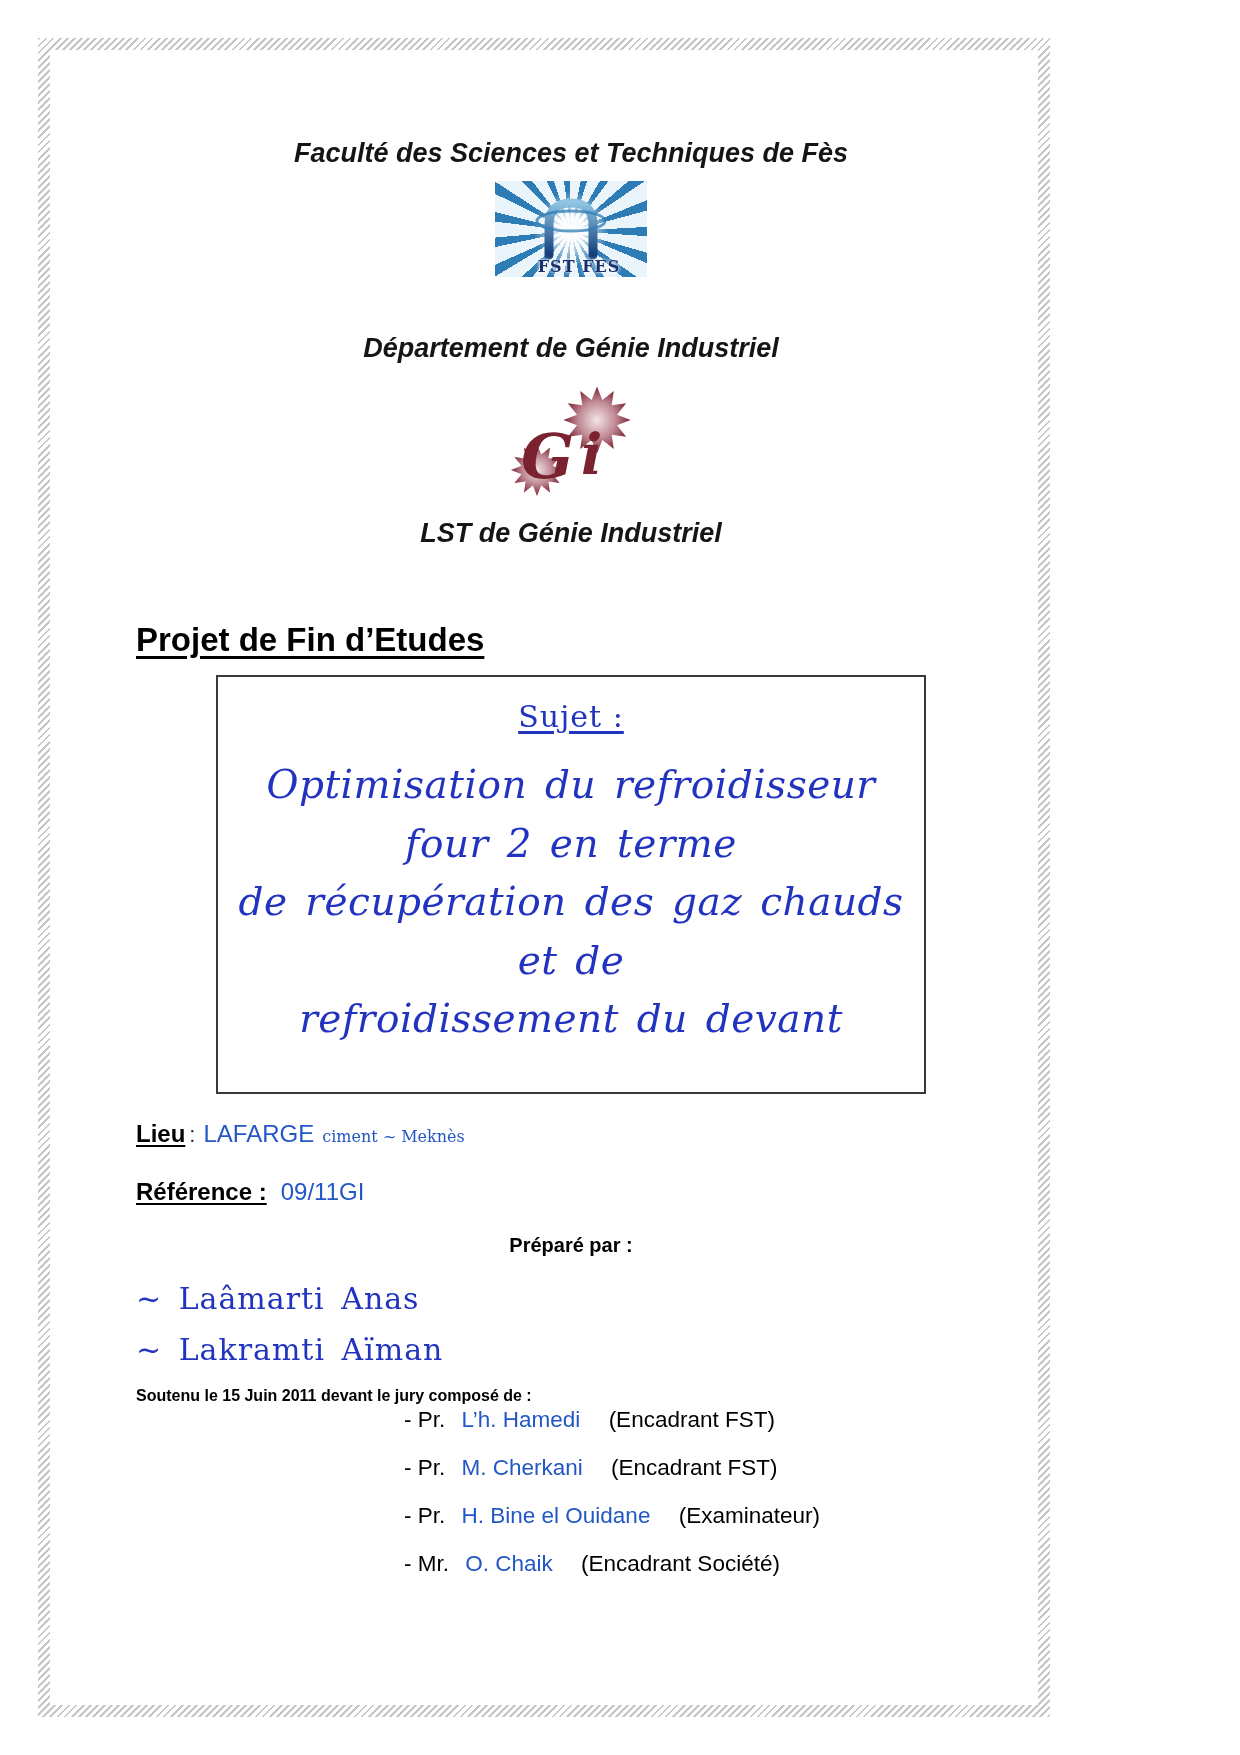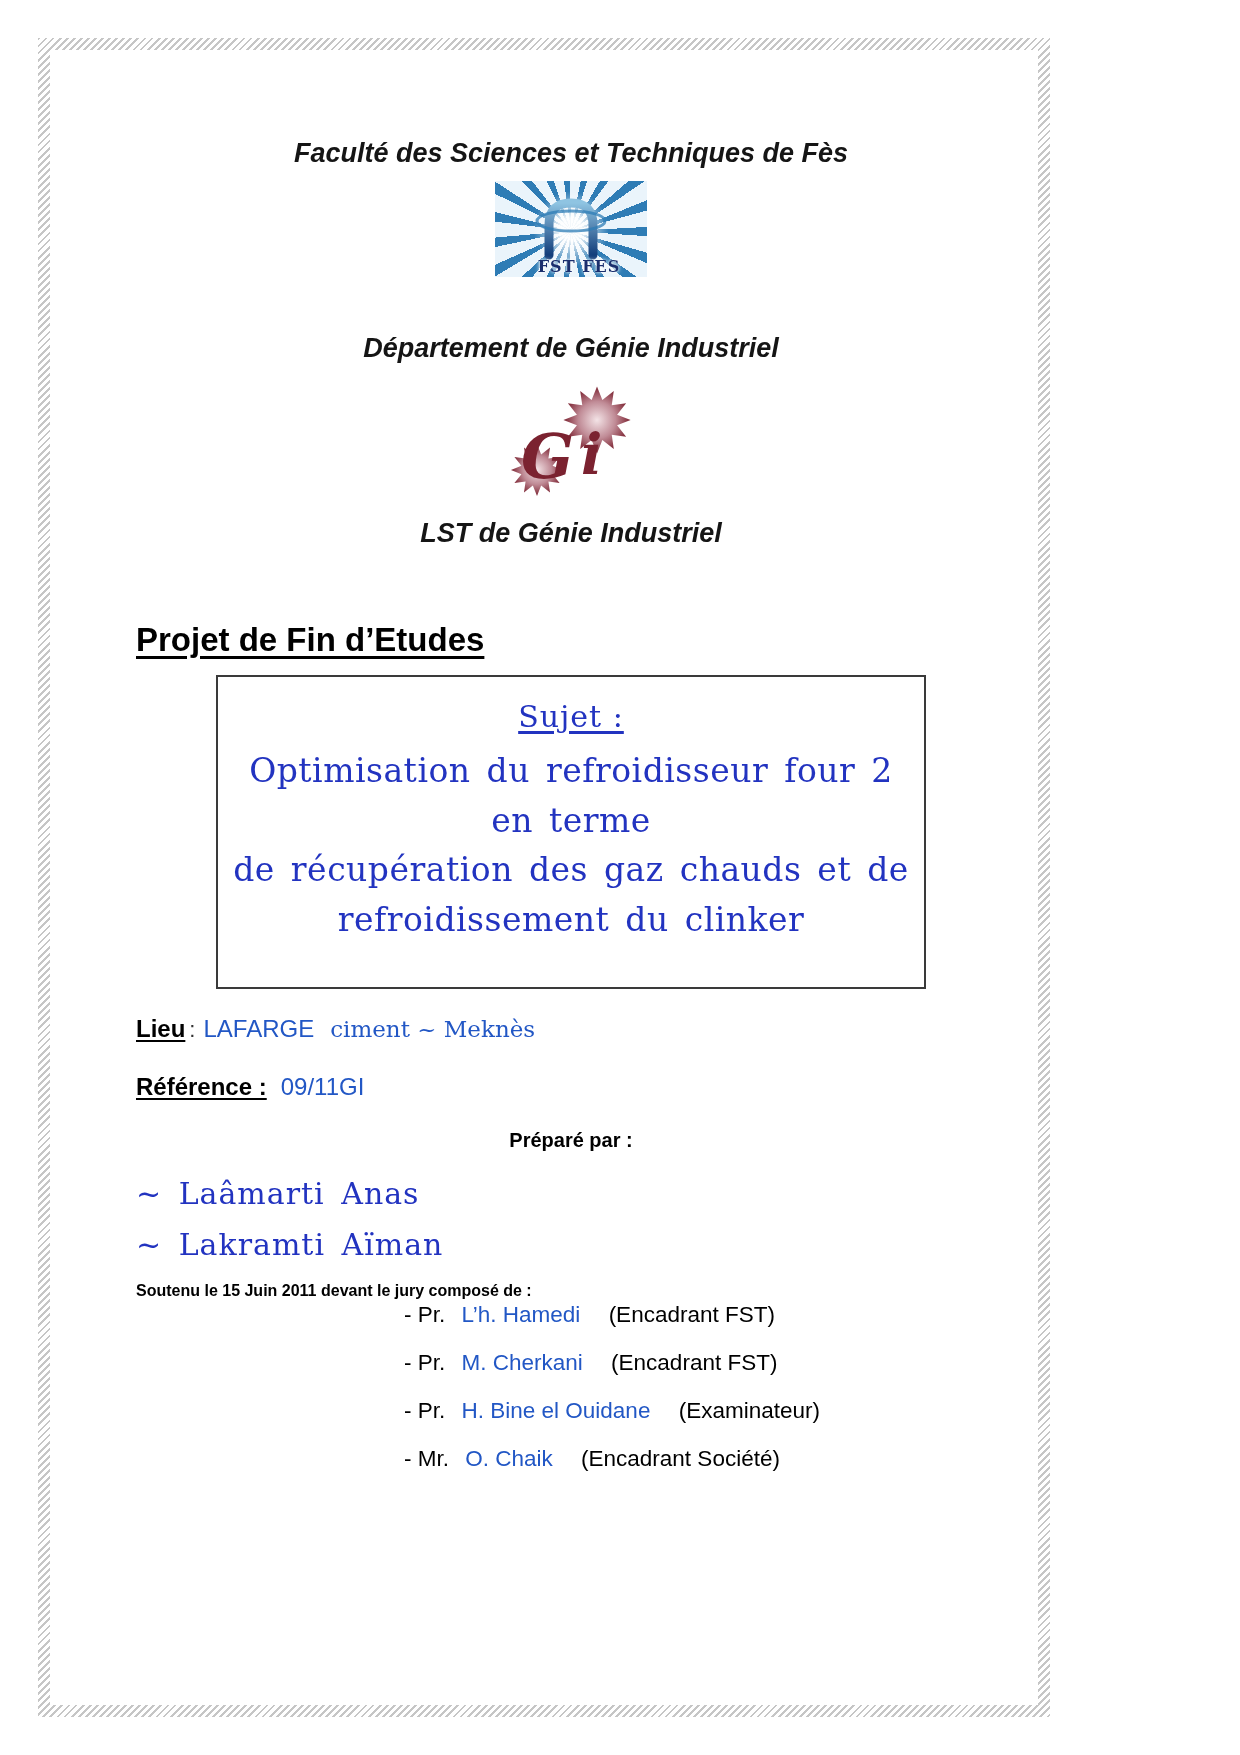--- a/index.html
+++ b/index.html
@@ -87,43 +87,44 @@
     color: var(--script-blue, #2233c0);
   }
   .subject-label {
     text-align: center;
     font-size: 30px;
     text-decoration: underline;
     text-underline-offset: 4px;
     letter-spacing: 1px;
   }
   .subject-lines {
-    margin-top: 12px;
-    text-align: center;
-    font-size: 33px;
+    margin-top: 22px;
+    text-align: center;
+    font-size: 39px;
     line-height: 1.5;
     word-spacing: 5px;
     letter-spacing: 0.5px;
+    font-style: italic;
   }
 
   .meta-row { margin-top: 26px; font-size: 24px; color: #000000; }
   .meta-row.reference { margin-top: 30px; }
   .meta-label {
     font-weight: bold;
     text-decoration: underline;
     text-underline-offset: 3px;
     color: #000000;
   }
   .meta-sep { margin: 0 8px 0 4px; color: #333333; font-size: 22px; }
   .company-name { color: var(--name-blue, #2257c5); font-size: 24px; }
   .place-name {
     color: var(--name-blue, #2257c5);
     font-family: "DejaVu Serif", serif;
-    font-size: 23px;
-    margin-left: 16px;
+    font-size: 16px;
+    margin-left: 8px;
   }
   .reference-value { color: var(--name-blue, #2257c5); margin-left: 14px; }
 
   .prepared-label {
     margin-top: 28px;
     text-align: center;
     font-size: 20px;
     font-weight: bold;
     color: #000000;
   }
@@ -199,21 +200,21 @@
 
         <div class="italic-heading lst">LST de Génie Industriel</div>
 
         <div class="main-title">Projet de Fin d’Etudes</div>
 
         <div class="subject-box">
           <div class="script subject-label">Sujet :</div>
           <div class="script subject-lines">
             <div>Optimisation du refroidisseur four 2 en terme</div>
             <div>de récupération des gaz chauds et de</div>
-            <div>refroidissement du clinker</div>
+            <div>refroidissement du devant</div>
           </div>
         </div>
 
         <div class="meta-row lieu">
           <span class="meta-label">Lieu</span><span class="meta-sep">:</span><span class="company-name">LAFARGE</span><span class="place-name">ciment ~ Meknès</span>
         </div>
 
         <div class="meta-row reference">
           <span class="meta-label">Référence :</span><span class="reference-value">09/11GI</span>
         </div>

